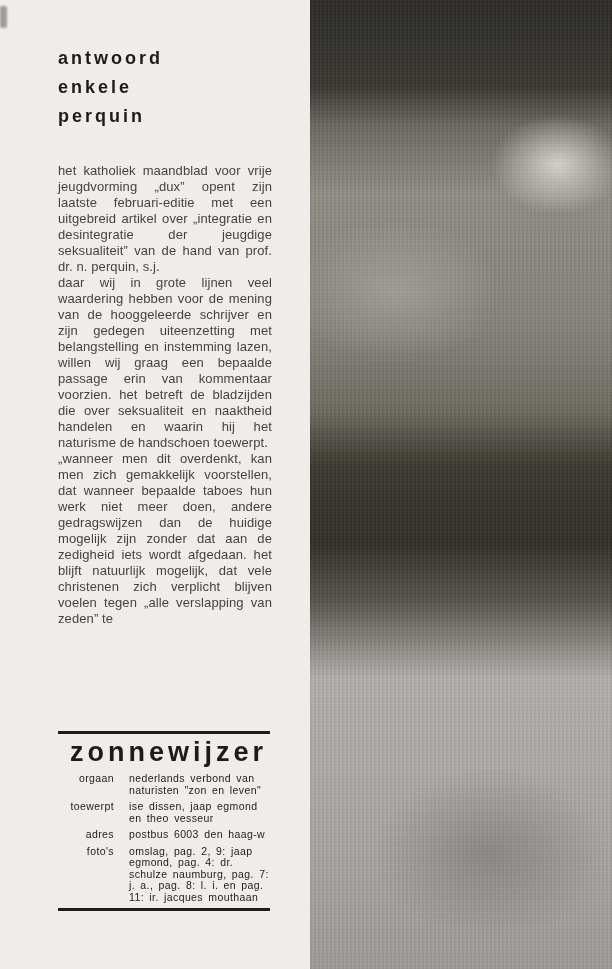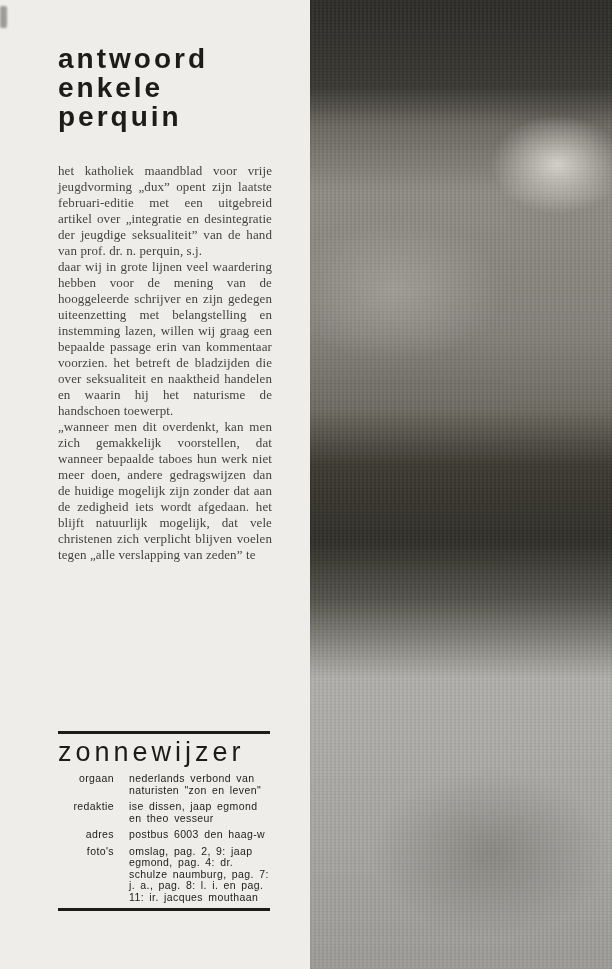--- a/index.html
+++ b/index.html
@@ -15,46 +15,45 @@
   
   .scan-mark {
     position: absolute; left: 0; top: 6px; width: 7px; height: 22px;
     background: rgba(60,58,55,0.45); border-radius: 2px;
     filter: blur(1px);
   }
   .article-title {
     position: absolute; left: 58px; top: 44px;
     color: var(--ink-dark, #1d1c1a);
     font-weight: bold;
-    font-size: 28px;
+    font-size: 18px;
     line-height: 29px;
     letter-spacing: 3px;
   }
   .article-body {
     position: absolute; left: 58px; top: 163px; width: 214px;
     color: var(--ink-body, #454340);
     font-size: 13px;
     line-height: 16px;
     letter-spacing: 0.1px;
     text-align: justify;
-    font-family: Liberation Serif, serif;
   }
   .article-body p { margin: 0; }
   .article-body p.gap { margin-top: 6px; }
   .masthead {
     position: absolute; left: 58px; top: 731px; width: 212px;
     color: var(--ink-dark, #1d1c1a);
   }
   .rule { height: 3px; background: var(--ink-dark, #151412); }
   .masthead-title {
-    font-weight: normal;
+    font-weight: bold;
     font-size: 27px;
     line-height: 27px;
     letter-spacing: 4px;
-    margin: 5px 0 7px 0;
+    margin: 5px 0 7px 12px;
   }
   .masthead-rows {
     font-size: 10.5px;
     font-weight: normal;
     line-height: 11.5px;
     letter-spacing: 0.4px;
     word-spacing: 2px;
   }
   .masthead-row { display: flex; margin-bottom: 5px; }
   .masthead-label { flex: none; width: 56px; text-align: right; padding-right: 15px; }
@@ -111,21 +110,21 @@
 
   <div class="masthead">
     <div class="rule"></div>
     <div class="masthead-title">zonnewijzer</div>
     <div class="masthead-rows">
       <div class="masthead-row">
         <div class="masthead-label">orgaan</div>
         <div class="masthead-value">nederlands verbond van naturisten "zon en leven"</div>
       </div>
       <div class="masthead-row">
-        <div class="masthead-label">redaktie</div>
+        <div class="masthead-label">toewerpt</div>
         <div class="masthead-value">ise dissen, jaap egmond en theo vesseur</div>
       </div>
       <div class="masthead-row">
         <div class="masthead-label">adres</div>
         <div class="masthead-value">postbus 6003 den haag-w</div>
       </div>
       <div class="masthead-row">
         <div class="masthead-label">foto's</div>
         <div class="masthead-value">omslag, pag. 2, 9: jaap egmond, pag. 4: dr. schulze naumburg, pag. 7: j. a., pag. 8: l. i. en pag. 11: ir. jacques mouthaan</div>
       </div>

